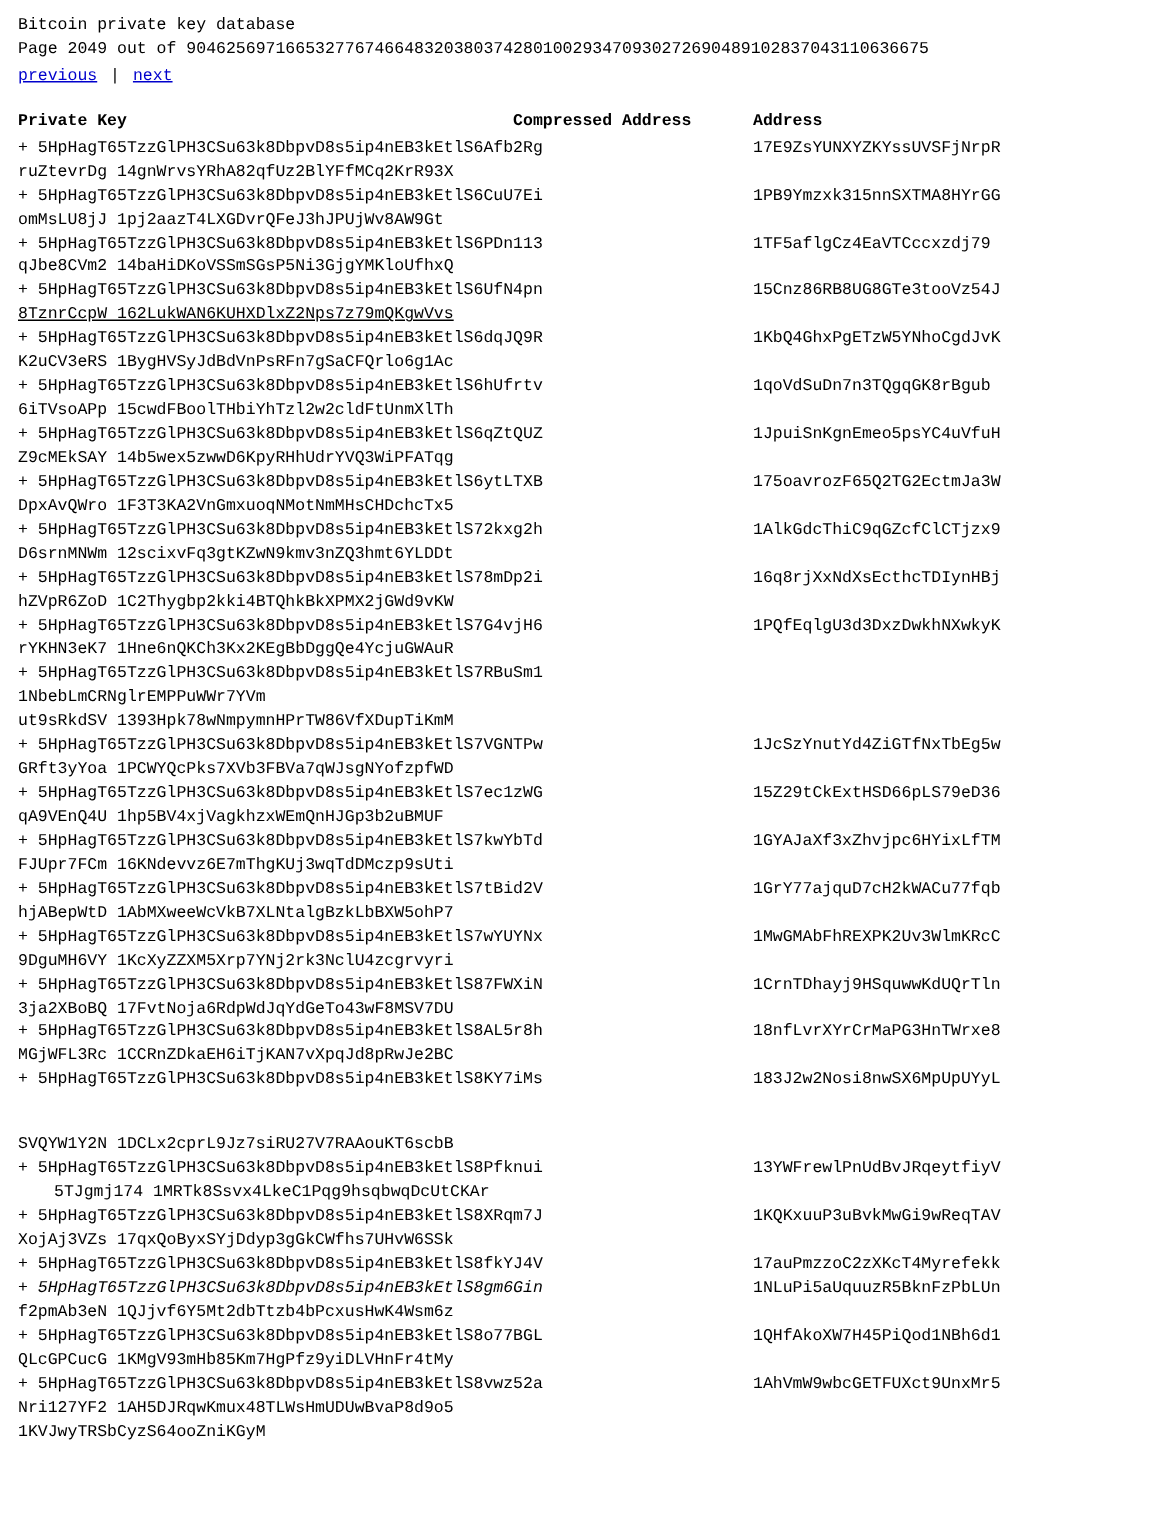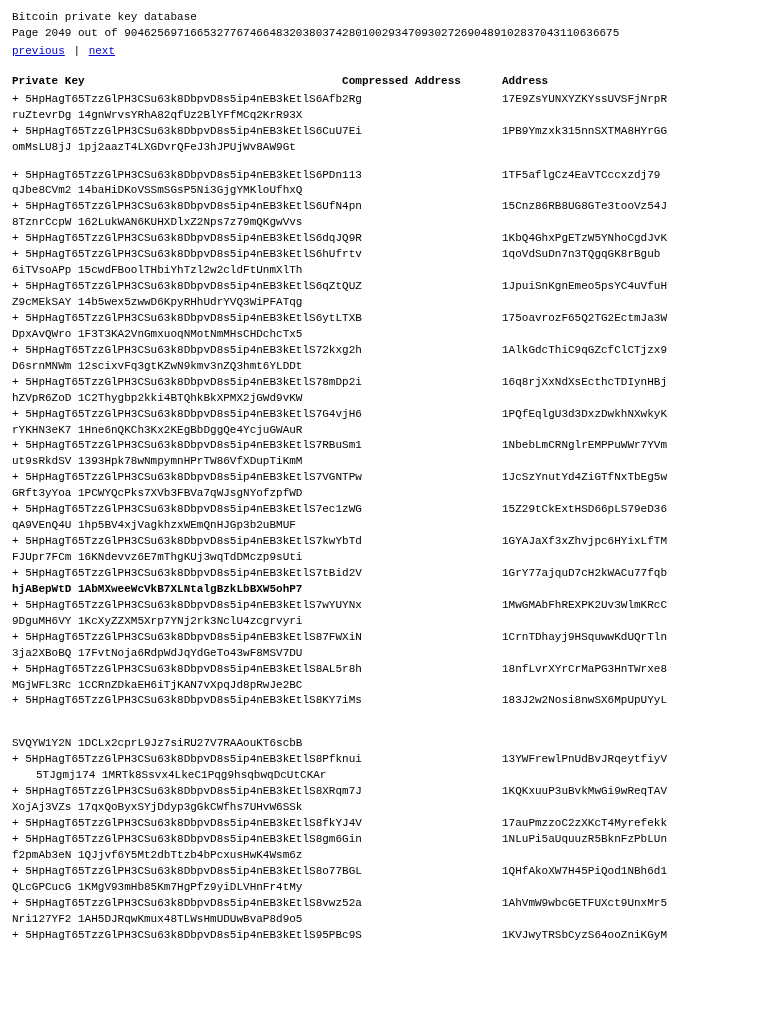--- a/index.html
+++ b/index.html
@@ -64,21 +64,21 @@
   <div id="entries-list">
   <div style="margin-bottom: 0px;">
         <div style="display:flex;">
           <div style="width:490px; word-break:break-all;">+ 5HpHagT65TzzGlPH3CSu63k8DbpvD8s5ip4nEB3kEtlS6Afb2Rg</div>
           <div>17E9ZsYUNXYZKYssUVSFjNrpR</div>
         </div>
         <div style="display:flex;">
           <div style="width:490px; word-break:break-all;">ruZtevrDg 14gnWrvsYRhA82qfUz2BlYFfMCq2KrR93X</div>
         </div>
       </div>
-      <div style="margin-bottom: 12px;">
+      <div style="margin-bottom: 0px;">
         <div style="display:flex;">
           <div style="width:490px; word-break:break-all;">+ 5HpHagT65TzzGlPH3CSu63k8DbpvD8s5ip4nEB3kEtlS6CuU7Ei</div>
           <div>1PB9Ymzxk315nnSXTMA8HYrGG</div>
         </div>
         <div style="display:flex;">
           <div style="width:490px; word-break:break-all;">omMsLU8jJ  1pj2aazT4LXGDvrQFeJ3hJPUjWv8AW9Gt</div>
         </div>
       </div>
       <div style="margin-bottom: 0px;">
         <div style="display:flex;">
@@ -88,28 +88,31 @@
         <div style="display:flex;">
           <div style="width:490px; word-break:break-all;">qJbe8CVm2 14baHiDKoVSSmSGsP5Ni3GjgYMKloUfhxQ</div>
         </div>
       </div>
       <div style="margin-bottom: 0px;">
         <div style="display:flex;">
           <div style="width:490px; word-break:break-all;">+ 5HpHagT65TzzGlPH3CSu63k8DbpvD8s5ip4nEB3kEtlS6UfN4pn</div>
           <div>15Cnz86RB8UG8GTe3tooVz54J</div>
         </div>
         <div style="display:flex;">
-          <div style="width:490px; word-break:break-all;">8TznrCcpW 162LukWAN6KUHXDlxZ2Nps7z79mQKgwVvs</div>
+          <div style="width:490px; word-break:break-all;text-decoration:underline;">8TznrCcpW 162LukWAN6KUHXDlxZ2Nps7z79mQKgwVvs</div>
         </div>
       </div>
       <div style="margin-bottom: 0px;">
         <div style="display:flex;">
           <div style="width:490px; word-break:break-all;">+ 5HpHagT65TzzGlPH3CSu63k8DbpvD8s5ip4nEB3kEtlS6dqJQ9R</div>
           <div>1KbQ4GhxPgETzW5YNhoCgdJvK</div>
         </div>
+        <div style="display:flex;">
+          <div style="width:490px; word-break:break-all;">K2uCV3eRS 1BygHVSyJdBdVnPsRFn7gSaCFQrlo6g1Ac</div>
+        </div>
       </div>
       <div style="margin-bottom: 0px;">
         <div style="display:flex;">
           <div style="width:490px; word-break:break-all;">+ 5HpHagT65TzzGlPH3CSu63k8DbpvD8s5ip4nEB3kEtlS6hUfrtv</div>
           <div>1qoVdSuDn7n3TQgqGK8rBgub</div>
         </div>
         <div style="display:flex;">
           <div style="width:490px; word-break:break-all;">6iTVsoAPp 15cwdFBoolTHbiYhTzl2w2cldFtUnmXlTh</div>
         </div>
       </div>
@@ -152,21 +155,21 @@
       <div style="margin-bottom: 0px;">
         <div style="display:flex;">
           <div style="width:490px; word-break:break-all;">+ 5HpHagT65TzzGlPH3CSu63k8DbpvD8s5ip4nEB3kEtlS7G4vjH6</div>
           <div>1PQfEqlgU3d3DxzDwkhNXwkyK</div>
         </div>
         <div style="display:flex;">
           <div style="width:490px; word-break:break-all;">rYKHN3eK7 1Hne6nQKCh3Kx2KEgBbDggQe4YcjuGWAuR</div>
         </div>
       </div>
       <div style="margin-bottom: 0px;">
-        <div style="display:flex;">
+        <div style="display:flex;flex-direction:column;">
           <div style="width:490px; word-break:break-all;">+ 5HpHagT65TzzGlPH3CSu63k8DbpvD8s5ip4nEB3kEtlS7RBuSm1</div>
           <div>1NbebLmCRNglrEMPPuWWr7YVm</div>
         </div>
         <div style="display:flex;">
           <div style="width:490px; word-break:break-all;">ut9sRkdSV 1393Hpk78wNmpymnHPrTW86VfXDupTiKmM</div>
         </div>
       </div>
       <div style="margin-bottom: 0px;">
         <div style="display:flex;">
           <div style="width:490px; word-break:break-all;">+ 5HpHagT65TzzGlPH3CSu63k8DbpvD8s5ip4nEB3kEtlS7VGNTPw</div>
@@ -192,21 +195,21 @@
         </div>
         <div style="display:flex;">
           <div style="width:490px; word-break:break-all;">FJUpr7FCm 16KNdevvz6E7mThgKUj3wqTdDMczp9sUti</div>
         </div>
       </div>
       <div style="margin-bottom: 0px;">
         <div style="display:flex;">
           <div style="width:490px; word-break:break-all;">+ 5HpHagT65TzzGlPH3CSu63k8DbpvD8s5ip4nEB3kEtlS7tBid2V</div>
           <div>1GrY77ajquD7cH2kWACu77fqb</div>
         </div>
-        <div style="display:flex;font-weight:bold;">
+        <div style="display:flex;">
           <div style="width:490px; word-break:break-all;">hjABepWtD 1AbMXweeWcVkB7XLNtalgBzkLbBXW5ohP7</div>
         </div>
       </div>
       <div style="margin-bottom: 0px;">
         <div style="display:flex;">
           <div style="width:490px; word-break:break-all;">+ 5HpHagT65TzzGlPH3CSu63k8DbpvD8s5ip4nEB3kEtlS7wYUYNx</div>
           <div>1MwGMAbFhREXPK2Uv3WlmKRcC</div>
         </div>
         <div style="display:flex;">
           <div style="width:490px; word-break:break-all;">9DguMH6VY 1KcXyZZXM5Xrp7YNj2rk3NclU4zcgrvyri</div>
@@ -258,21 +261,21 @@
         </div>
       </div>
       <div style="margin-bottom: 0px;">
         <div style="display:flex;">
           <div style="width:490px; word-break:break-all;">+ 5HpHagT65TzzGlPH3CSu63k8DbpvD8s5ip4nEB3kEtlS8fkYJ4V</div>
           <div>17auPmzzoC2zXKcT4Myrefekk</div>
         </div>
       </div>
       <div style="margin-bottom: 0px;">
         <div style="display:flex;">
-          <div style="width:490px; word-break:break-all;">+ 5HpHagT65TzzGlPH3CSu63k8DbpvD8s5ip4nEB3kEtlS8gm6Gin</div>
+          <div style="width:490px; word-break:break-all;font-style:italic;">+ 5HpHagT65TzzGlPH3CSu63k8DbpvD8s5ip4nEB3kEtlS8gm6Gin</div>
           <div>1NLuPi5aUquuzR5BknFzPbLUn</div>
         </div>
         <div style="display:flex;">
           <div style="width:490px; word-break:break-all;">f2pmAb3eN 1QJjvf6Y5Mt2dbTtzb4bPcxusHwK4Wsm6z</div>
         </div>
       </div>
       <div style="margin-bottom: 0px;">
         <div style="display:flex;">
           <div style="width:490px; word-break:break-all;">+ 5HpHagT65TzzGlPH3CSu63k8DbpvD8s5ip4nEB3kEtlS8o77BGL</div>
           <div>1QHfAkoXW7H45PiQod1NBh6d1</div>
@@ -285,18 +288,17 @@
         <div style="display:flex;">
           <div style="width:490px; word-break:break-all;">+ 5HpHagT65TzzGlPH3CSu63k8DbpvD8s5ip4nEB3kEtlS8vwz52a</div>
           <div>1AhVmW9wbcGETFUXct9UnxMr5</div>
         </div>
         <div style="display:flex;">
           <div style="width:490px; word-break:break-all;">Nri127YF2 1AH5DJRqwKmux48TLWsHmUDUwBvaP8d9o5</div>
         </div>
       </div>
       <div style="margin-bottom: 0px;">
         <div style="display:flex;">
-          <div style="width:490px; word-break:break-all;">+ 5HpHagT65TzzGlPH3CSu63k8DbpvD8s5ip4nEB3kEtlS95PBc9S</div>
           <div>1KVJwyTRSbCyzS64ooZniKGyM</div>
         </div>
       </div>
     </div>
 </div>
 
 </body></html>

